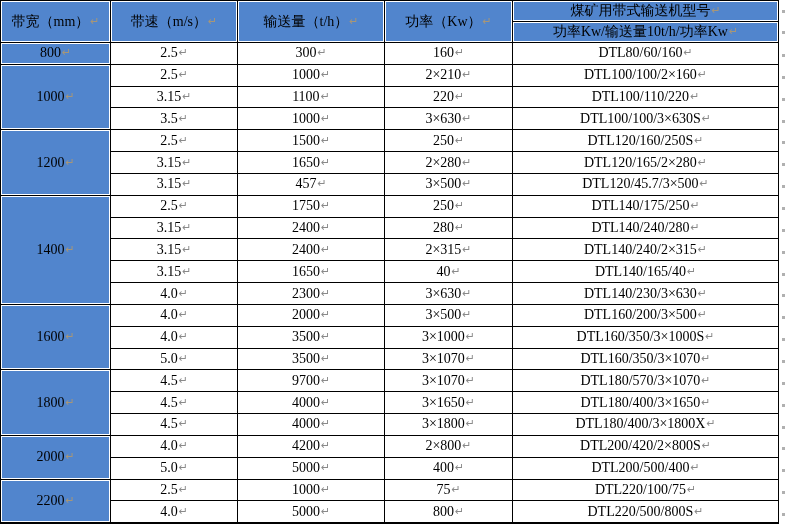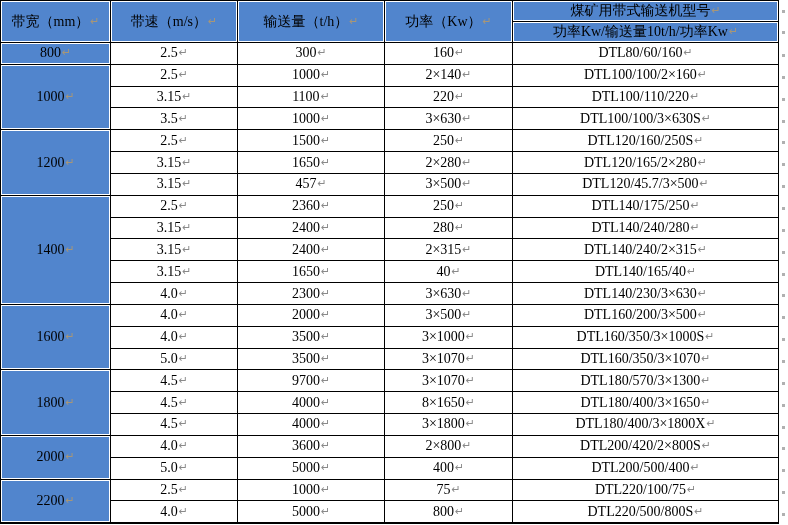--- a/index.html
+++ b/index.html
@@ -98,21 +98,21 @@
           <td rowspan="1" class="blue group"><span>800</span><span class="pmark">↵</span></td>
           <td><span>2.5</span><span class="pmark">↵</span></td>
           <td><span>300</span><span class="pmark">↵</span></td>
           <td><span>160</span><span class="pmark">↵</span></td>
           <td><span>DTL80/60/160</span><span class="pmark">↵</span></td>
         </tr>
         <tr>
           <td rowspan="3" class="blue group"><span>1000</span><span class="pmark">↵</span></td>
           <td><span>2.5</span><span class="pmark">↵</span></td>
           <td><span>1000</span><span class="pmark">↵</span></td>
-          <td><span>2×140</span><span class="pmark">↵</span></td>
+          <td><span>2×210</span><span class="pmark">↵</span></td>
           <td><span>DTL100/100/2×160</span><span class="pmark">↵</span></td>
         </tr>
         <tr>
           <td><span>3.15</span><span class="pmark">↵</span></td>
           <td><span>1100</span><span class="pmark">↵</span></td>
           <td><span>220</span><span class="pmark">↵</span></td>
           <td><span>DTL100/110/220</span><span class="pmark">↵</span></td>
         </tr>
         <tr>
           <td><span>3.5</span><span class="pmark">↵</span></td>
@@ -135,21 +135,21 @@
         </tr>
         <tr>
           <td><span>3.15</span><span class="pmark">↵</span></td>
           <td><span>457</span><span class="pmark">↵</span></td>
           <td><span>3×500</span><span class="pmark">↵</span></td>
           <td><span>DTL120/45.7/3×500</span><span class="pmark">↵</span></td>
         </tr>
         <tr>
           <td rowspan="5" class="blue group"><span>1400</span><span class="pmark">↵</span></td>
           <td><span>2.5</span><span class="pmark">↵</span></td>
-          <td><span>2360</span><span class="pmark">↵</span></td>
+          <td><span>1750</span><span class="pmark">↵</span></td>
           <td><span>250</span><span class="pmark">↵</span></td>
           <td><span>DTL140/175/250</span><span class="pmark">↵</span></td>
         </tr>
         <tr>
           <td><span>3.15</span><span class="pmark">↵</span></td>
           <td><span>2400</span><span class="pmark">↵</span></td>
           <td><span>280</span><span class="pmark">↵</span></td>
           <td><span>DTL140/240/280</span><span class="pmark">↵</span></td>
         </tr>
         <tr>
@@ -187,38 +187,38 @@
           <td><span>5.0</span><span class="pmark">↵</span></td>
           <td><span>3500</span><span class="pmark">↵</span></td>
           <td><span>3×1070</span><span class="pmark">↵</span></td>
           <td><span>DTL160/350/3×1070</span><span class="pmark">↵</span></td>
         </tr>
         <tr>
           <td rowspan="3" class="blue group"><span>1800</span><span class="pmark">↵</span></td>
           <td><span>4.5</span><span class="pmark">↵</span></td>
           <td><span>9700</span><span class="pmark">↵</span></td>
           <td><span>3×1070</span><span class="pmark">↵</span></td>
-          <td><span>DTL180/570/3×1300</span><span class="pmark">↵</span></td>
+          <td><span>DTL180/570/3×1070</span><span class="pmark">↵</span></td>
         </tr>
         <tr>
           <td><span>4.5</span><span class="pmark">↵</span></td>
           <td><span>4000</span><span class="pmark">↵</span></td>
-          <td><span>8×1650</span><span class="pmark">↵</span></td>
+          <td><span>3×1650</span><span class="pmark">↵</span></td>
           <td><span>DTL180/400/3×1650</span><span class="pmark">↵</span></td>
         </tr>
         <tr>
           <td><span>4.5</span><span class="pmark">↵</span></td>
           <td><span>4000</span><span class="pmark">↵</span></td>
           <td><span>3×1800</span><span class="pmark">↵</span></td>
           <td><span>DTL180/400/3×1800X</span><span class="pmark">↵</span></td>
         </tr>
         <tr>
           <td rowspan="2" class="blue group"><span>2000</span><span class="pmark">↵</span></td>
           <td><span>4.0</span><span class="pmark">↵</span></td>
-          <td><span>3600</span><span class="pmark">↵</span></td>
+          <td><span>4200</span><span class="pmark">↵</span></td>
           <td><span>2×800</span><span class="pmark">↵</span></td>
           <td><span>DTL200/420/2×800S</span><span class="pmark">↵</span></td>
         </tr>
         <tr>
           <td><span>5.0</span><span class="pmark">↵</span></td>
           <td><span>5000</span><span class="pmark">↵</span></td>
           <td><span>400</span><span class="pmark">↵</span></td>
           <td><span>DTL200/500/400</span><span class="pmark">↵</span></td>
         </tr>
         <tr>

